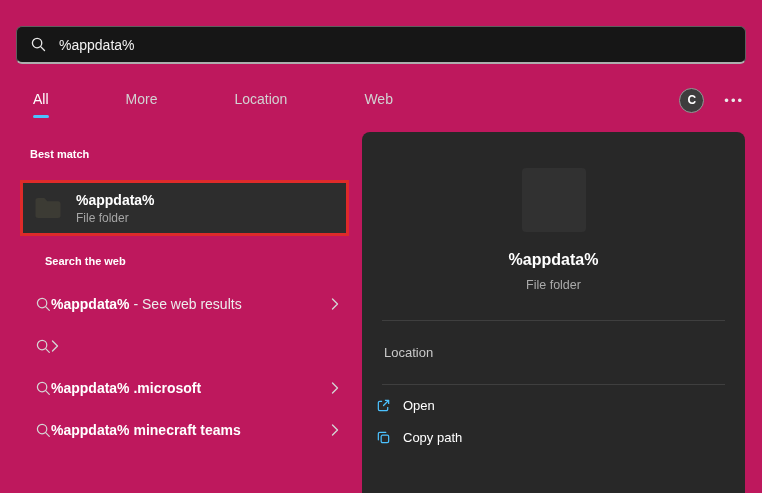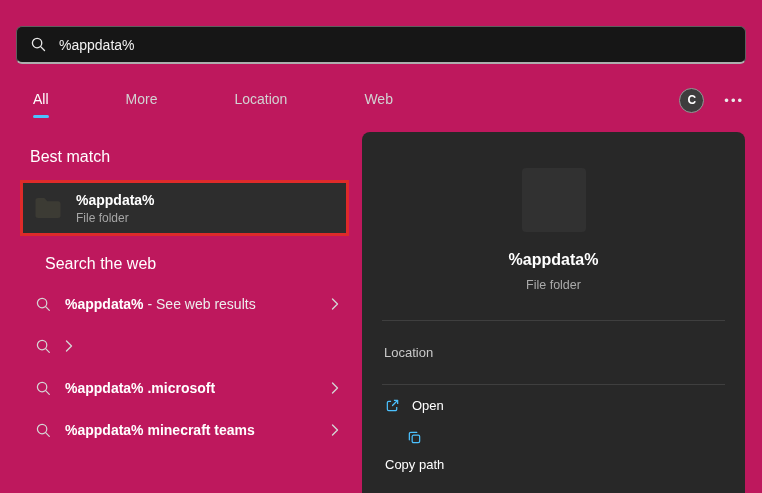--- a/index.html
+++ b/index.html
@@ -45,38 +45,38 @@
     width:25px; height:25px; border-radius:50%;
     background:#3d3d3d; border:1px solid #969696;
     color:#fff; font-size:12px; font-weight:700;
     display:flex; align-items:center; justify-content:center;
   }
   .ellipsis { color:#eaeaea; font-size:13px; letter-spacing:2px; }
 
   
   .section-header {
     position:absolute; left:30px; color:#ffffff;
-    font-size:16px; font-weight:400;
+    font-size:11px; font-weight:700;
   }
   .hdr-best { top:148px; }
   .hdr-web  { top:255px;margin-left:15px; }
 
   .best-match-box {
     position:absolute; left:20px; top:180px; width:329px; height:56px;
     border:3px solid var(--highlight_red,#de2a2a);
     background:#2d2d2d;
     display:flex; align-items:center; gap:13px; padding:0 10px;
   }
   .bm-title { color:#ffffff; font-size:14px; font-weight:700; }
   .bm-sub { color:#a6a6a6; font-size:12px; margin-top:3px; }
 
   .suggestions { position:absolute; left:22px; top:283px; width:327px; }
   .suggestion {
     height:42px; display:flex; align-items:center;
-    gap:14px; padding:0 10px 0 14px; cursor:default;
+    padding:0 10px 0 14px; cursor:default;
   }
   .s-text { flex:1; color:#ffffff; font-size:14px; white-space:nowrap; overflow:hidden; }
   .s-query { font-weight:700; }
   .s-suffix { font-weight:400; color:#ededed; }
 
   
   .preview {
     position:absolute; left:362px; top:132px; width:383px; height:361px;
     background:#282828; border-radius:8px 8px 0 0;
   }
@@ -93,24 +93,24 @@
   .preview-sub {
     position:absolute; top:146px; width:100%; text-align:center;
     color:#ababab; font-size:12.5px;
   }
   .divider { position:absolute; left:20px; right:20px; height:1px; background:#3f3f3f; }
   .div1 { top:188px; } .div2 { top:252px; }
   .location-row { position:absolute; top:213px; left:22px; right:20px; display:flex; align-items:baseline;flex-direction:column; }
   .loc-label { width:106px; color:#c9c9c9; font-size:13px; }
   .loc-value { color:#ffffff; font-size:13px; }
   .action-row {
-    position:absolute; left:23px; display:flex; align-items:center; gap:12px;
+    position:absolute; left:14px; display:flex; align-items:center; gap:12px;
     color:#ffffff; font-size:13px; cursor:default;
   }
-  .act-open { top:266px; } .act-copy { top:298px;flex-direction:column; }
+  .act-open { top:266px; } .act-copy { top:298px; }
   .action-icon { color:var(--accent,#4cc2ff); display:flex; }
   .icon { display:flex; align-items:center; }
 </style>
 </head>
 <body>
 
 <div class="screen">
 
   <div class="search-bar">
     <span class="icon">

